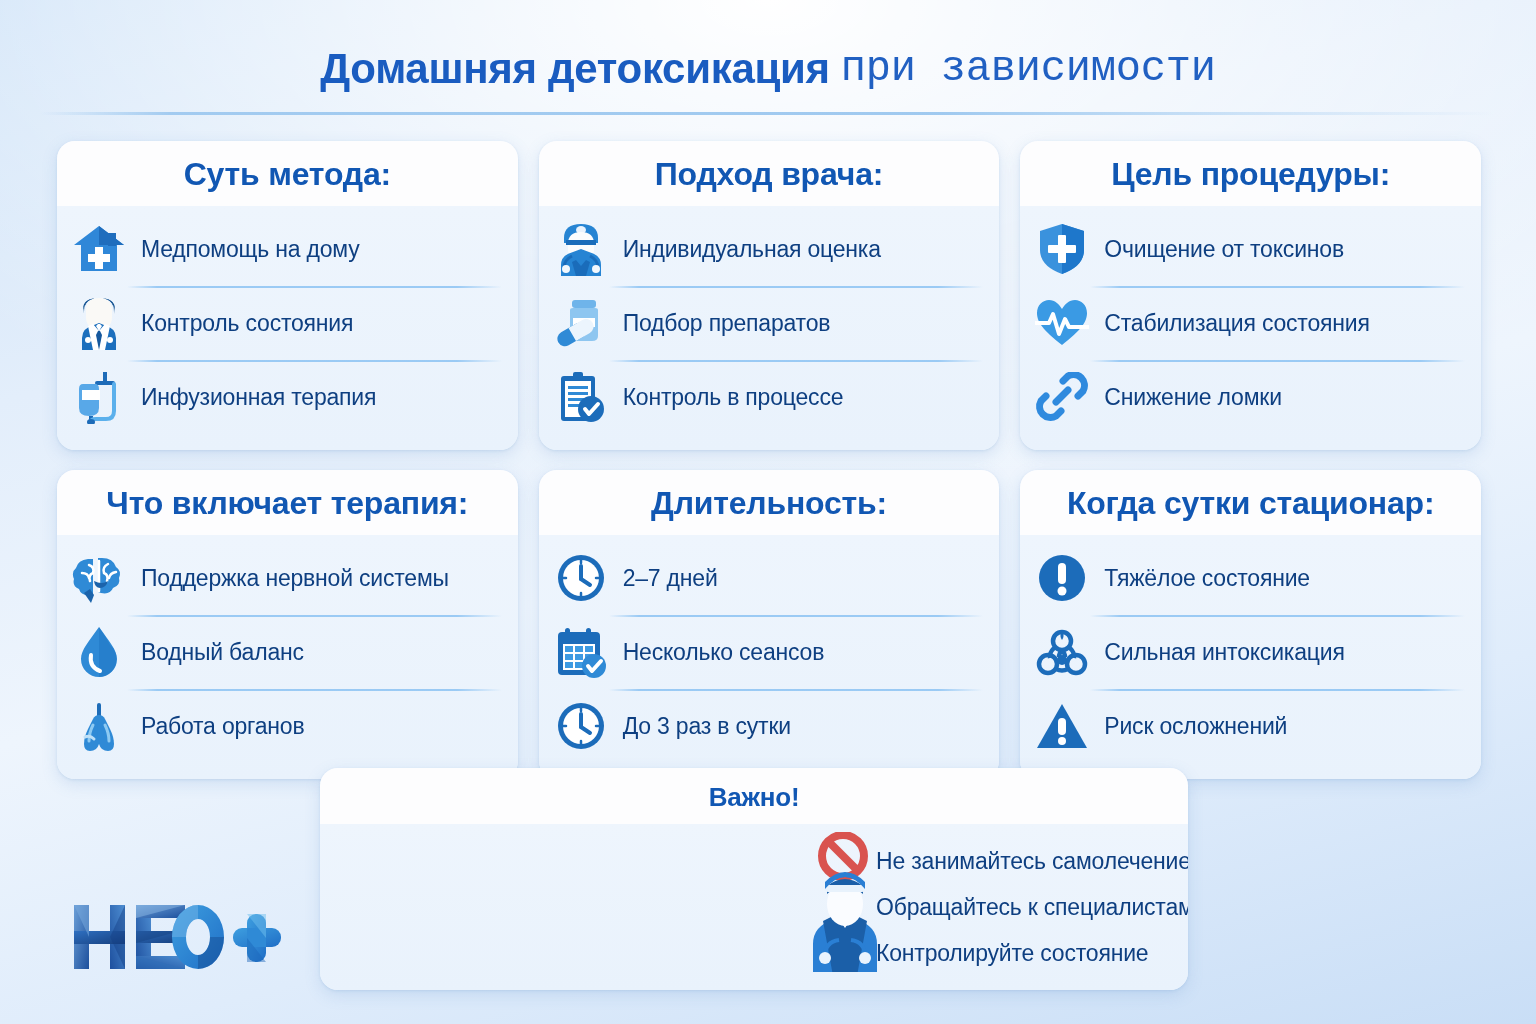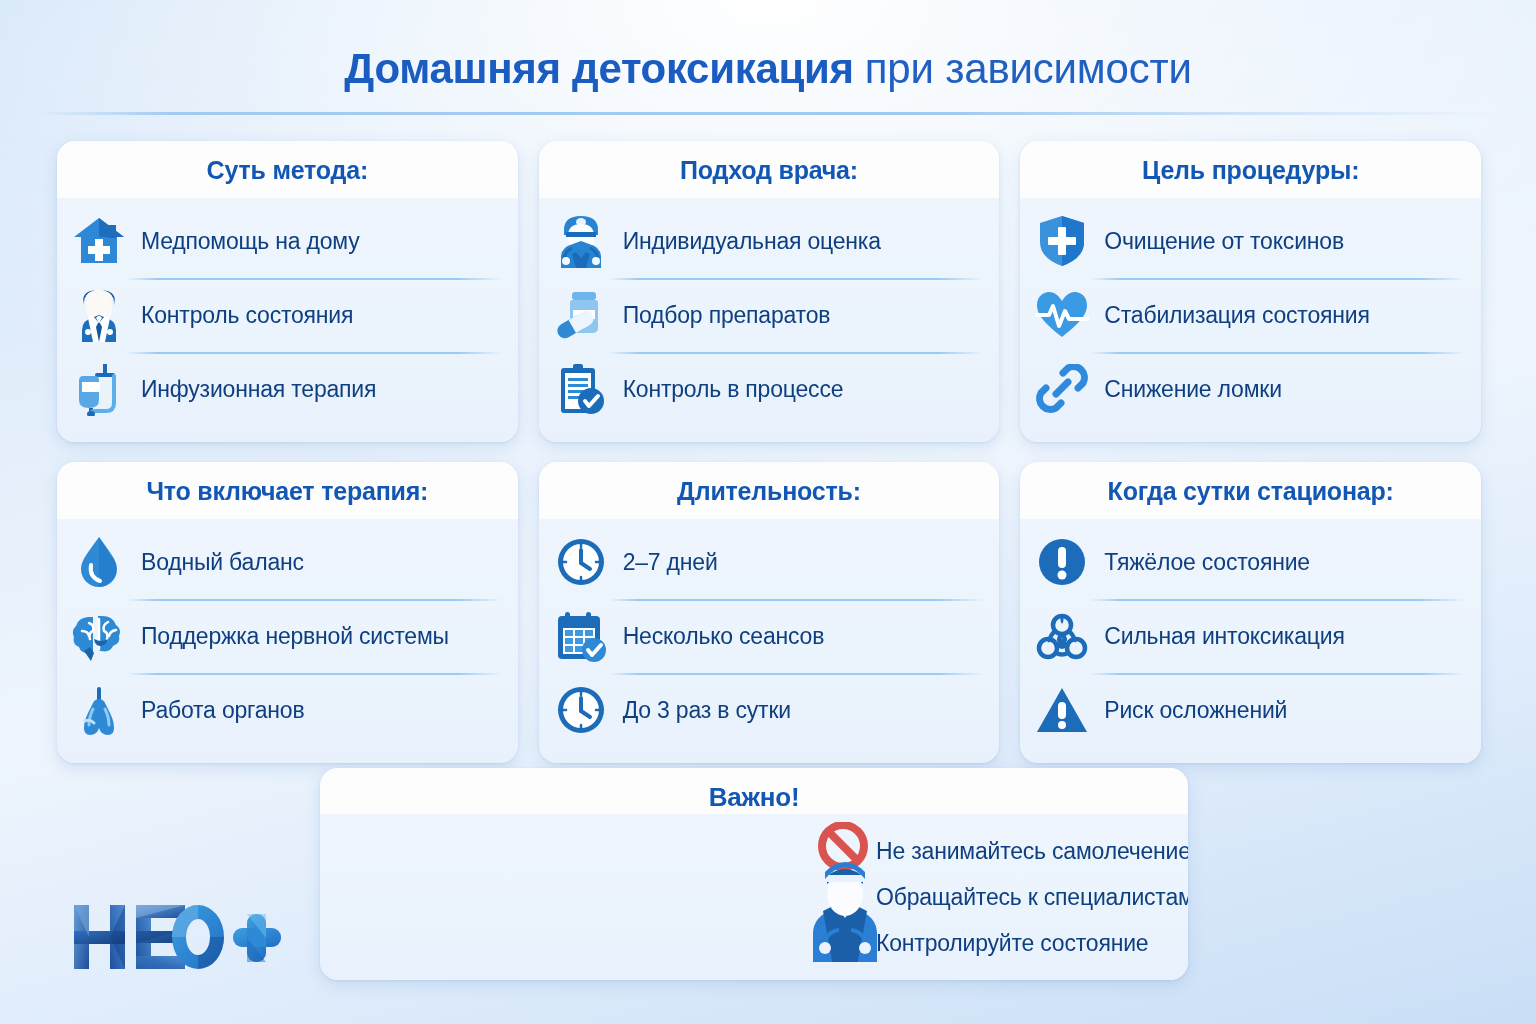--- a/index.html
+++ b/index.html
@@ -16,42 +16,42 @@
   
   #title-bar{
     position:absolute;left:0;top:34px;width:1536px;height:70px;
     display:flex;align-items:center;justify-content:center;
     white-space:nowrap;
   }
   #title-bar .t-strong{
     font-size:42px;font-weight:bold;color:#1a5cc0;letter-spacing:-0.3px;
   }
   #title-bar .t-light{
-    font-size:42px;font-weight:normal;color:#2160c2;letter-spacing:-0.2px;margin-left:11px;
+    font-size:42px;font-weight:normal;color:#2160c2;letter-spacing:-0.2px;margin-left:11px;font-family:Liberation Mono, monospace;
   }
   #title-rule{
     position:absolute;left:40px;top:112px;width:1455px;height:3px;
     background:linear-gradient(90deg, rgba(150,196,238,0) 0%, rgba(150,196,238,.85) 9%, rgba(150,196,238,.9) 62%, rgba(150,196,238,0) 100%);
     border-radius:2px;
   }
   
   #grid{
     position:absolute;left:57px;top:141px;width:1424px;
     display:grid;grid-template-columns:1fr 1fr 1fr;column-gap:21px;row-gap:20px;
   }
   .card{
     border-radius:18px;overflow:hidden;
     background:#eef5fd;
     box-shadow:0 5px 16px rgba(86,140,200,.18), 0 1px 3px rgba(86,140,200,.16);
     display:flex;flex-direction:column;
   }
   .card-head{
     background:#fdfdfe;
     text-align:center;
-    color:#1157b3;font-weight:bold;font-size:25px;
+    color:#1157b3;font-weight:bold;font-size:32px;
     padding:15px 10px 13px;
     letter-spacing:-0.2px;white-space:nowrap;
   }
   .card-body{
     background:linear-gradient(180deg,#eef5fd 0%,#e9f2fc 100%);
     padding:6px 22px 16px 14px;flex:1;
   }
   .row{
     display:flex;align-items:center;gap:14px;
     height:74px;position:relative;
@@ -64,21 +64,21 @@
   .ico svg{display:block;}
   .row-label{
     color:#0e3f81;font-size:23px;line-height:1.15;letter-spacing:-0.2px;white-space:nowrap;
   }
   
   #important-card{
     position:absolute;left:320px;top:768px;width:868px;border-radius:18px;overflow:hidden;
     background:#eef5fd;
     box-shadow:0 5px 16px rgba(86,140,200,.18), 0 1px 3px rgba(86,140,200,.16);
   }
-  #important-card .card-head{font-size:26px;padding:14px 10px 1px;}
+  #important-card .card-head{font-size:26px;padding:14px 10px 11px;}
   #imp-body{
     background:linear-gradient(180deg,#eef5fd 0%,#e9f2fc 100%);
     padding:10px 0 16px 0;position:relative;height:140px;
   }
   #imp-art{position:absolute;left:483px;top:8px;width:108px;height:140px;}
   #imp-lines{position:absolute;left:556px;top:14px;}
   .imp-line{height:46px;display:flex;align-items:center;color:#0e3f81;font-size:23px;white-space:nowrap;letter-spacing:-0.2px;}
   
   #logo{position:absolute;left:70px;top:897px;width:215px;height:86px;}
 </style>
@@ -228,45 +228,45 @@
           </span>
           <span class="row-label">Снижение ломки</span>
         </div>
       </div>
     </div>
     <div class="card">
       <div class="card-head">Что включает терапия:</div>
       <div class="card-body">
         <div class="row">
           <span class="ico">
-            <svg width="44" height="54" viewBox="0 0 44 54">
-              <path d="M22 2 C12 16 4 25 4 34 A18 18 0 0 0 40 34 C40 25 32 16 22 2 Z" fill="#2f8ad6"></path>
-              <path d="M22 2 C26 8 30 14 33 20 A18 18 0 0 1 22 52 Z" fill="#1d72c2" opacity=".45"></path>
-              <path d="M14 30 q-2 12 9 16" fill="none" stroke="#fff" stroke-width="4" stroke-linecap="round"></path>
-            </svg>
-          </span>
-          <span class="row-label">Водный баланс</span>
-        </div>
-        <div class="row">
-          <span class="ico">
             <svg width="54" height="50" viewBox="0 0 54 50">
               <path d="M16 6 q-10 1 -12 9 q-5 4 -2 11 q-2 7 5 10 q2 7 11 6 l3 -1 l0 -35 Z" fill="#2f8ad6"></path>
               <path d="M30 5 q11 0 14 9 q6 4 3 11 q2 7 -6 10 q-3 7 -12 5 l-3 -1 l0 -34 Z" fill="#2f8ad6"></path>
               <path d="M12 40 l6 -4 l4 6 l-3 8 Z" fill="#1b63ab"></path>
               <g fill="none" stroke="#fff" stroke-width="2.5" stroke-linecap="round">
                 <path d="M17 12 q6 2 4 8 q-5 2 -3 8"></path>
                 <path d="M10 20 q6 0 7 5"></path>
                 <path d="M36 11 q-6 3 -4 9 q5 2 3 8"></path>
                 <path d="M44 19 q-6 1 -7 6"></path>
                 <path d="M27 8 l0 30"></path>
               </g>
               <path d="M22 28 q8 4 14 0 q-2 7 -8 7 q-5 0 -6 -7 Z" fill="#1b63ab"></path>
             </svg>
           </span>
           <span class="row-label">Поддержка нервной системы</span>
+        </div>
+        <div class="row">
+          <span class="ico">
+            <svg width="44" height="54" viewBox="0 0 44 54">
+              <path d="M22 2 C12 16 4 25 4 34 A18 18 0 0 0 40 34 C40 25 32 16 22 2 Z" fill="#2f8ad6"></path>
+              <path d="M22 2 C26 8 30 14 33 20 A18 18 0 0 1 22 52 Z" fill="#1d72c2" opacity=".45"></path>
+              <path d="M14 30 q-2 12 9 16" fill="none" stroke="#fff" stroke-width="4" stroke-linecap="round"></path>
+            </svg>
+          </span>
+          <span class="row-label">Водный баланс</span>
         </div>
         <div class="row">
           <span class="ico">
             <svg width="54" height="50" viewBox="0 0 54 50">
               <rect x="25" y="2" width="4" height="18" rx="2" fill="#1d6cb8"></rect>
               <path d="M27 14 q-4 0 -6 4 l-5 10 q-4 8 -4 15 q0 7 6 7 q7 0 9 -7 l2 -10 Z" fill="#2f8ad6"></path>
               <path d="M27 14 q4 0 6 4 l5 10 q4 8 4 15 q0 7 -6 7 q-7 0 -9 -7 l-2 -10 Z" fill="#2f8ad6"></path>
               <path d="M21 24 q-4 8 -4 16" fill="none" stroke="#8ecaf2" stroke-width="3" stroke-linecap="round"></path>
               <path d="M33 24 q4 8 4 16" fill="none" stroke="#8ecaf2" stroke-width="3" stroke-linecap="round"></path>
               <path d="M13 36 q5 -2 9 2" fill="none" stroke="#bfe0f7" stroke-width="3" stroke-linecap="round"></path>

